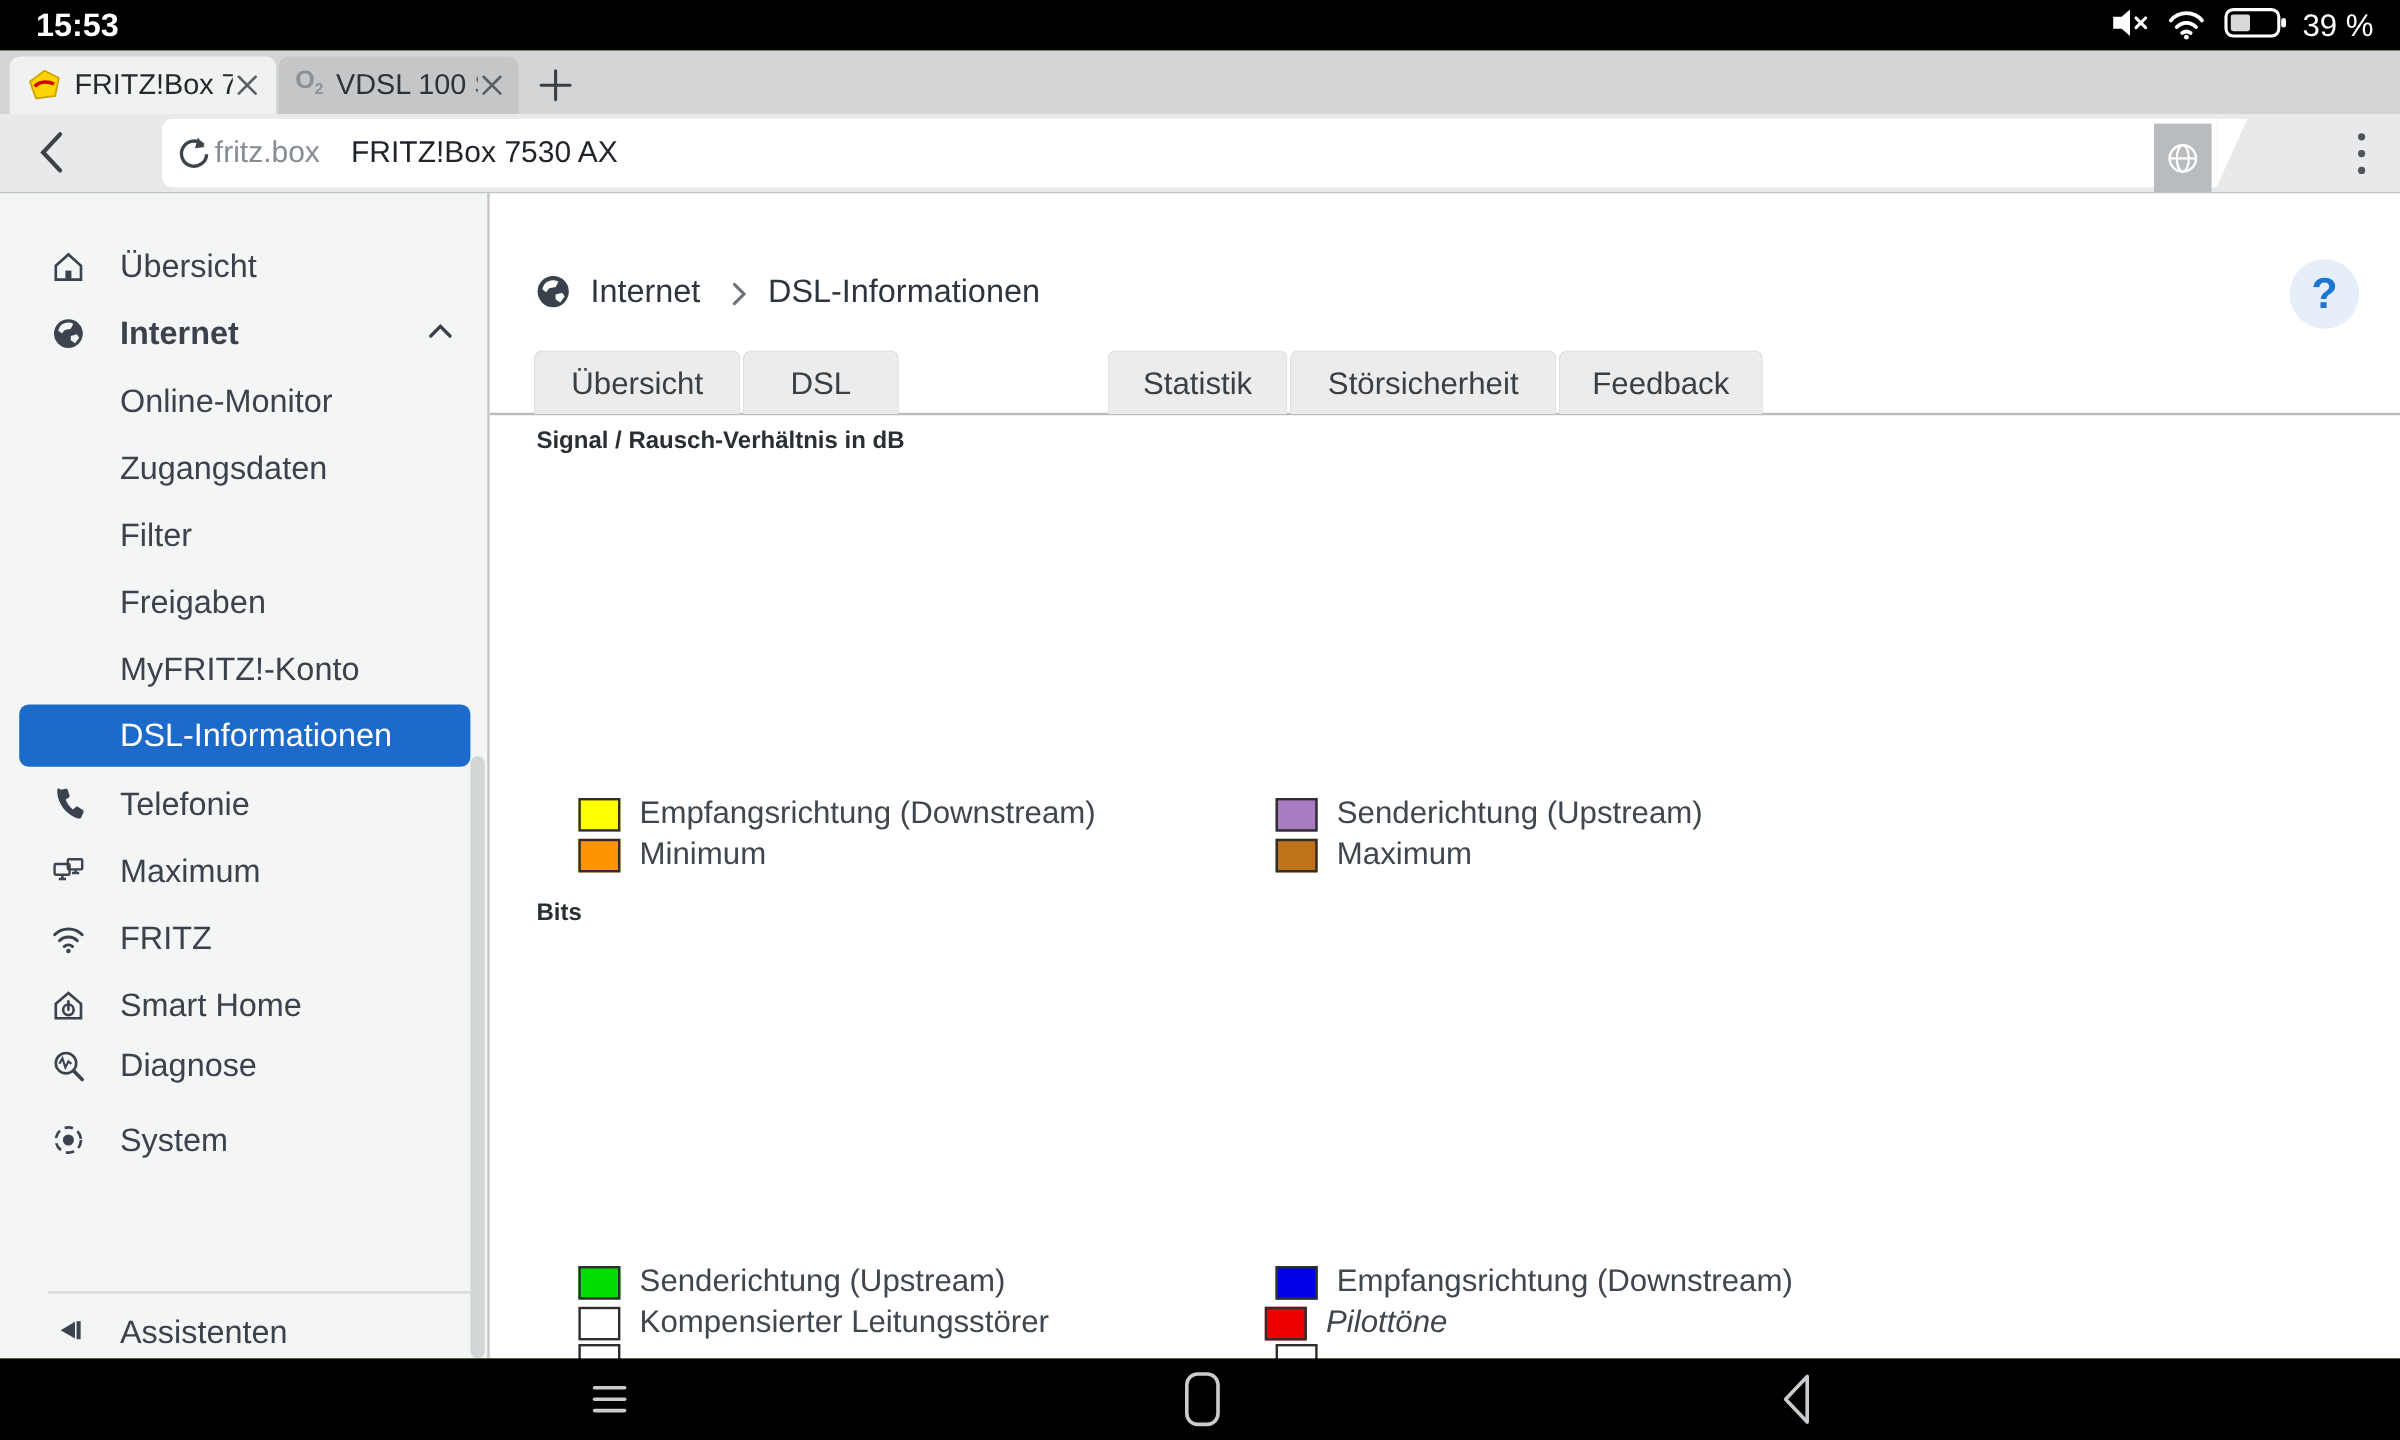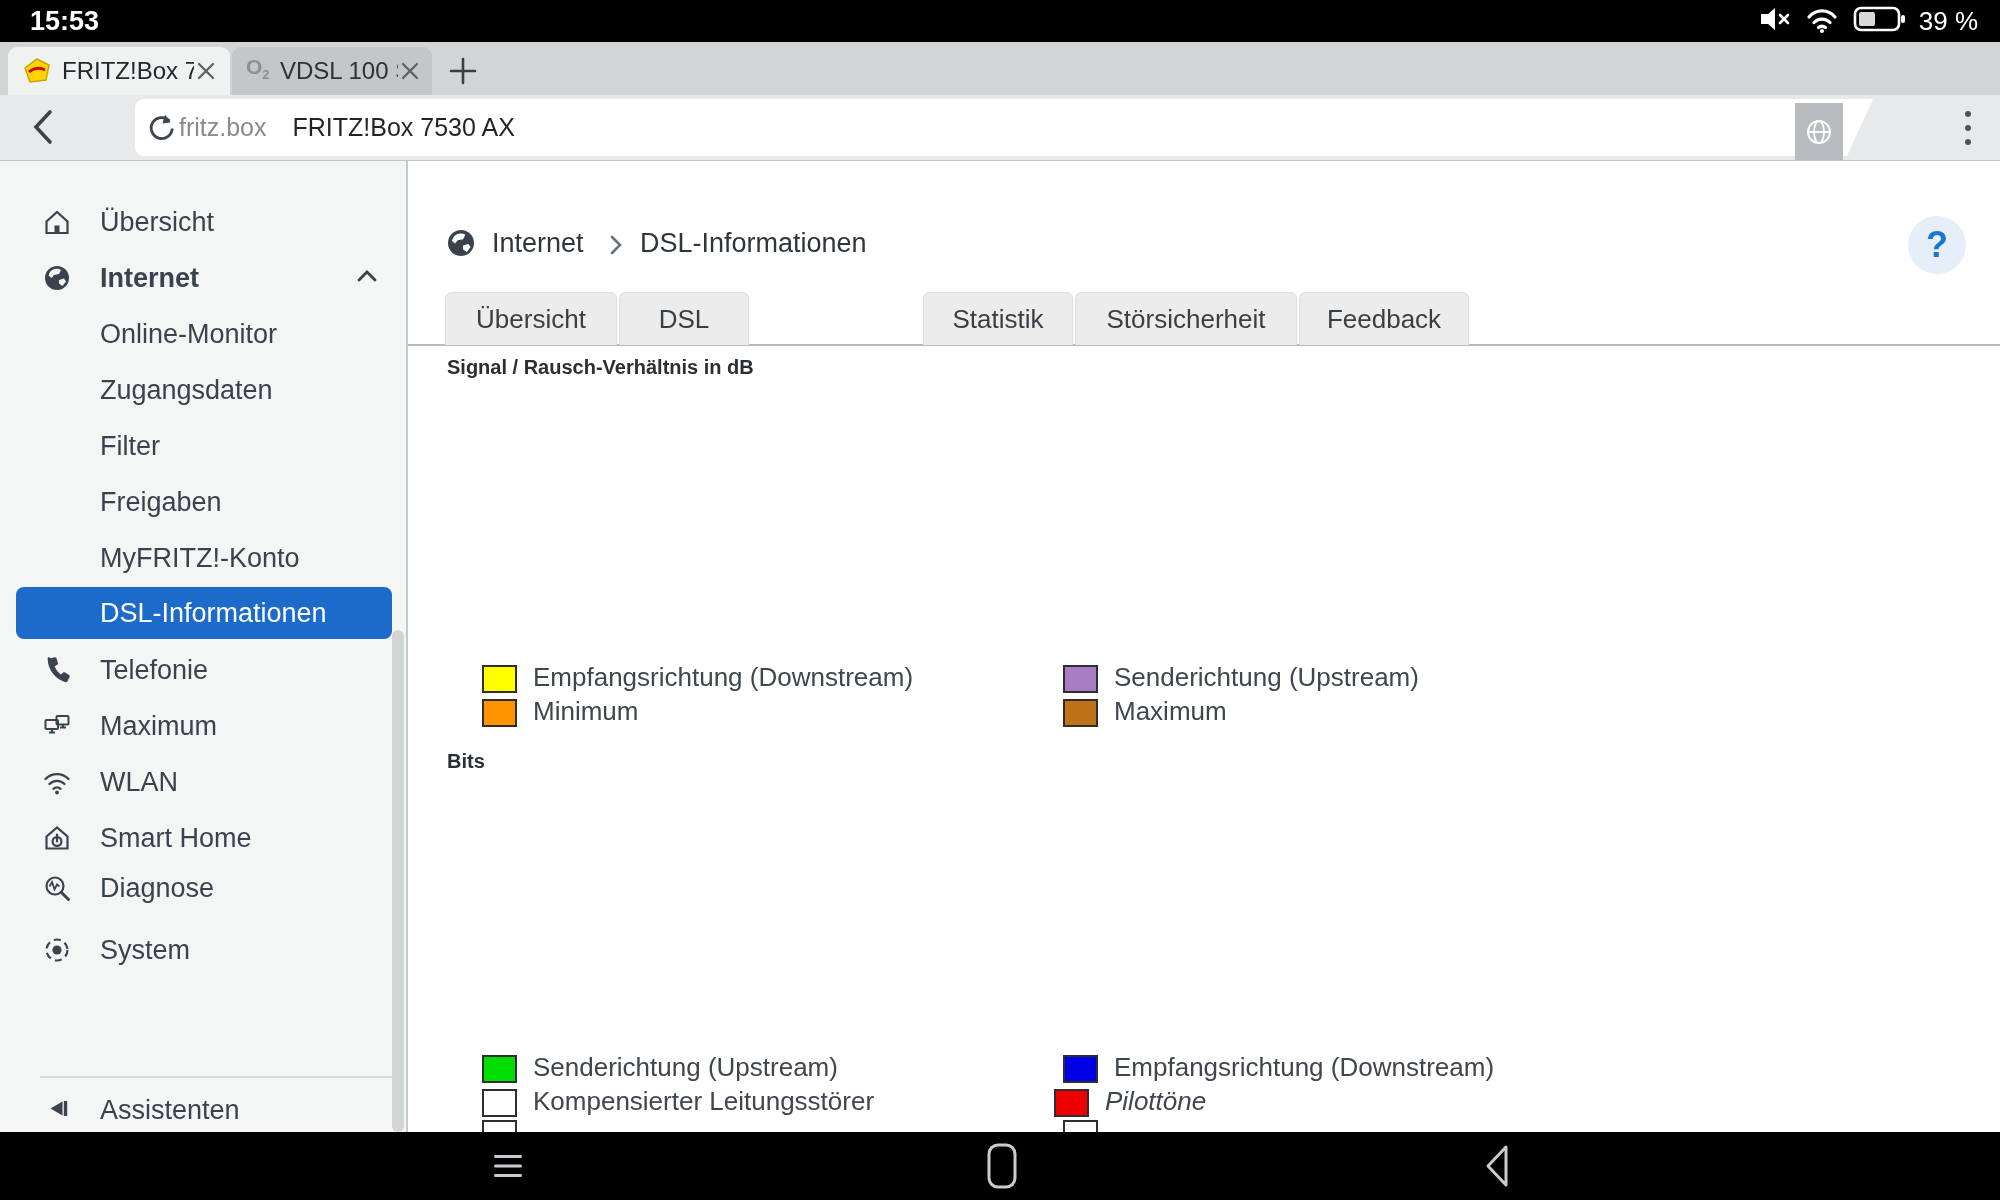--- a/index.html
+++ b/index.html
@@ -226,21 +226,21 @@
     </div>
     <div class="side-item" style="top:594px;">
       <span class="s-icon">
         <svg width="30" height="30" viewBox="0 0 30 30">
             <path d="M3.5 12 a16 16 0 0 1 23 0" fill="none" stroke="#3b444e" stroke-width="2.4" stroke-linecap="round"></path>
             <path d="M7.5 17 a10.5 10.5 0 0 1 15 0" fill="none" stroke="#3b444e" stroke-width="2.4" stroke-linecap="round"></path>
             <path d="M11.5 21.8 a5.2 5.2 0 0 1 7 0" fill="none" stroke="#3b444e" stroke-width="2.4" stroke-linecap="round"></path>
             <circle cx="15" cy="25.5" r="1.9" fill="#3b444e"></circle>
           </svg>
       </span>
-      <span class="s-label">WLAN</span>
+      <span class="s-label">FRITZ</span>
     </div>
     <div class="side-item" style="top:650px;">
       <span class="s-icon">
         <svg width="30" height="30" viewBox="0 0 30 30" fill="none" stroke="#3b444e" stroke-width="2.2">
             <path d="M4.5 13.5 L15 4.5 L25.5 13.5 V25.5 H4.5 Z"></path>
             <circle cx="15" cy="18.5" r="4.4"></circle>
             <path d="M15 11.5 v7" stroke-linecap="round"></path>
           </svg>
       </span>
       <span class="s-label">Smart Home</span>

